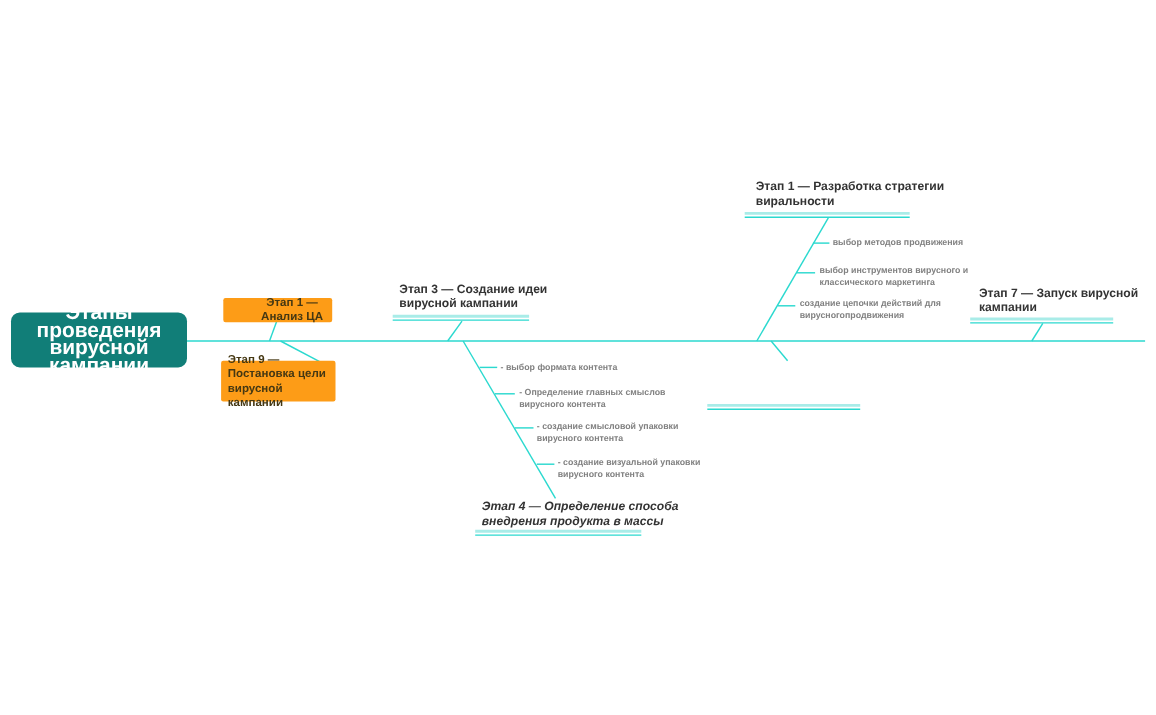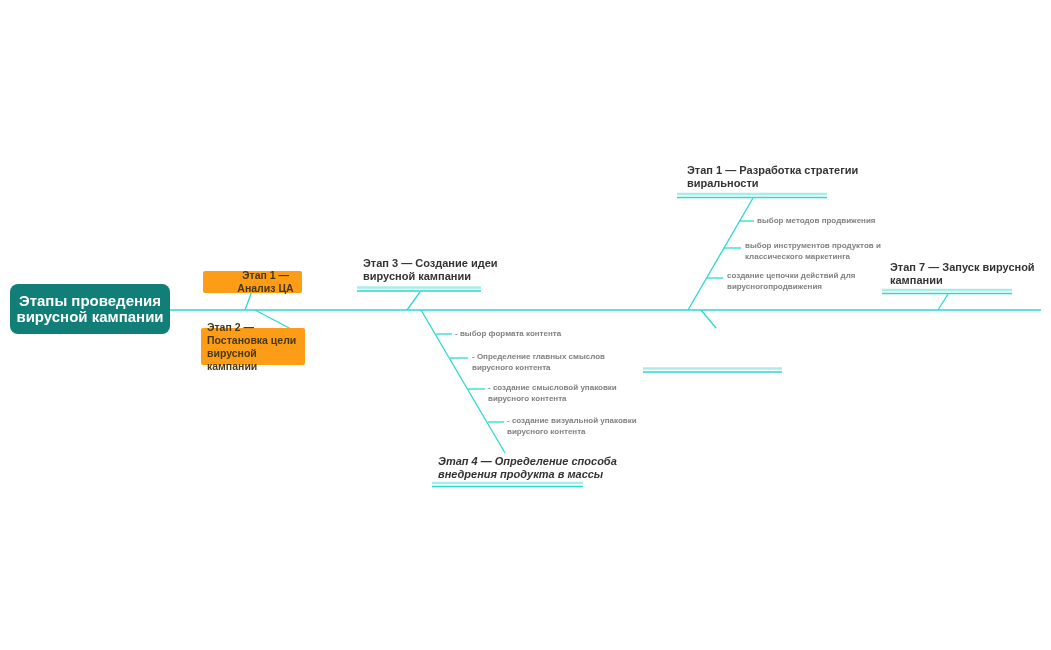--- a/index.html
+++ b/index.html
@@ -12,21 +12,21 @@
   }
   svg.wires{position:absolute;left:0;top:0;width:1051px;height:650px;}
   line.c{stroke:var(--line,#2BD9CF);stroke-width:1.3;fill:none;}
   line.spine{stroke-width:1.5;}
   line.soft{stroke:var(--line-light,#A9ECE8);stroke-width:2.6;fill:none;}
 
   .root-topic{
     position:absolute;left:10px;top:284px;width:160px;height:50px;
     background:var(--root-fill,#117E78);
     border-radius:8px;
-    color:#fff;font-weight:bold;font-size:15px;line-height:16px;
+    color:#fff;font-weight:bold;font-size:19px;line-height:16px;
     display:flex;align-items:center;justify-content:center;text-align:center;
     white-space:pre-line;cursor:default;
   }
   .box-topic{
     position:absolute;
     background:var(--stage-fill,#FD9C17);
     border-radius:2px;
     color:var(--stage-text,#453813);
     font-weight:bold;font-size:10.5px;line-height:13px;
     display:flex;align-items:center;
@@ -99,39 +99,39 @@
     <line class="c" x1="643" y1="372" x2="782" y2="372"></line>
 
     <line class="soft" x1="882" y1="290" x2="1012" y2="290"></line>
     <line class="c" x1="882" y1="293.5" x2="1012" y2="293.5"></line>
   </svg>
 
   <div class="root-topic">Этапы проведения
 вирусной кампании</div>
 
   <div class="box-topic s1">Этап 1 — Анализ ЦА</div>
-  <div class="box-topic s2">Этап 2 — Постановка цели
+  <div class="box-topic s2">Этап 9 — Постановка цели
 вирусной кампании</div>
 
   <div class="stage-label s3">Этап 3 — Создание идеи
 вирусной кампании</div>
   <div class="stage-label s4">Этап 4 — Определение способа
 внедрения продукта в массы</div>
   <div class="stage-label s5">Этап 1 — Разработка стратегии
 виральности</div>
   <div class="stage-label s7">Этап 7 — Запуск вирусной
 кампании</div>
 
   <div class="subtopic sub3a">- выбор формата контента</div>
   <div class="subtopic sub3b">- Определение главных смыслов
 вирусного контента</div>
   <div class="subtopic sub3c">- создание смысловой упаковки
 вирусного контента</div>
   <div class="subtopic sub3d">- создание визуальной упаковки
 вирусного контента</div>
 
   <div class="subtopic sub5a">выбор методов продвижения</div>
-  <div class="subtopic sub5b">выбор инструментов продуктов и
+  <div class="subtopic sub5b">выбор инструментов вирусного и
 классического маркетинга</div>
   <div class="subtopic sub5c">создание цепочки действий для
 вирусногопродвижения</div>
 
 </div>
 
 </body></html>

